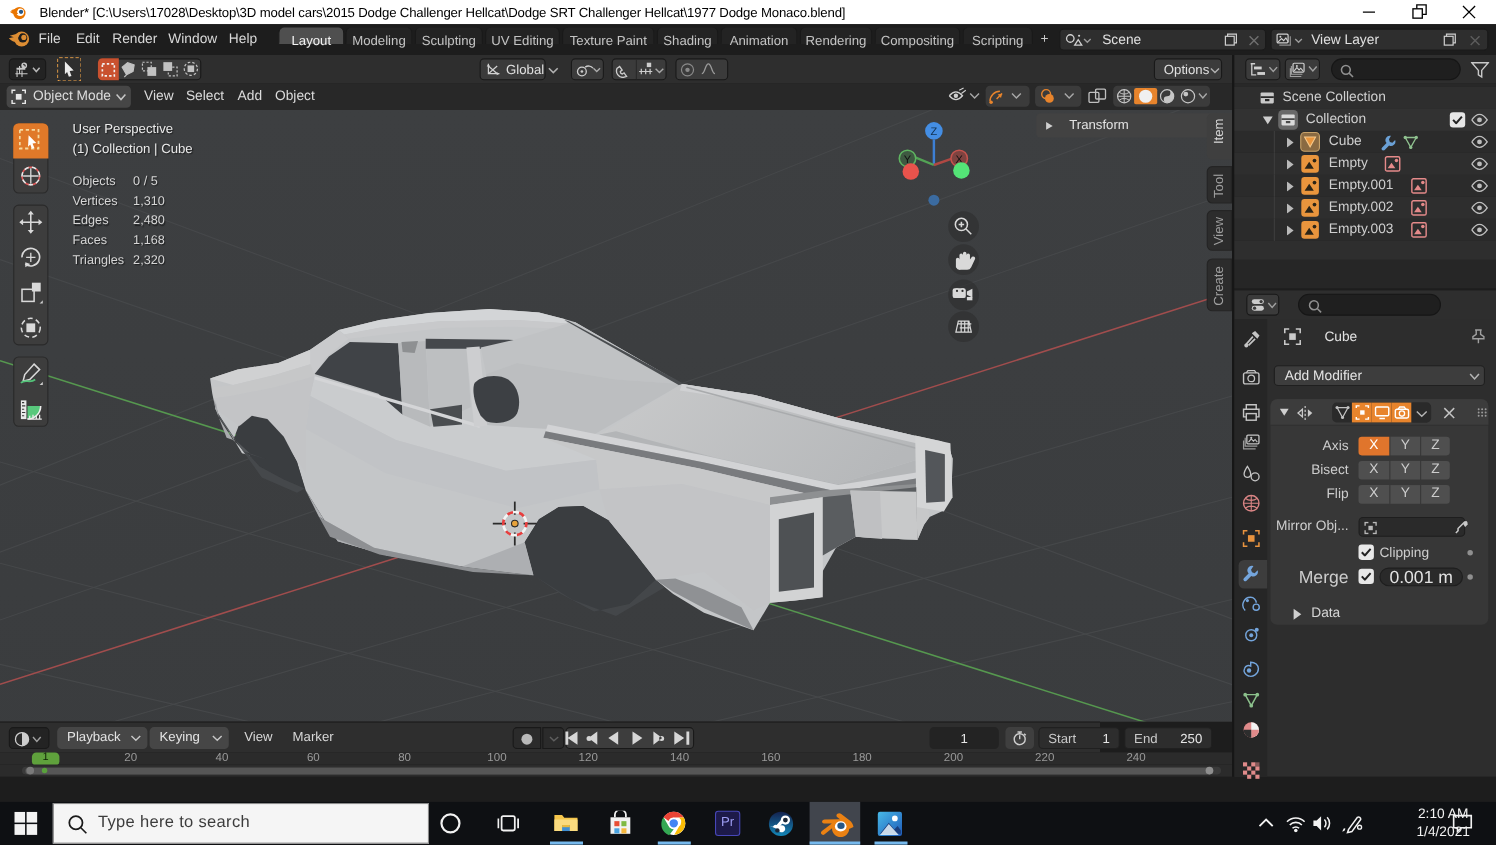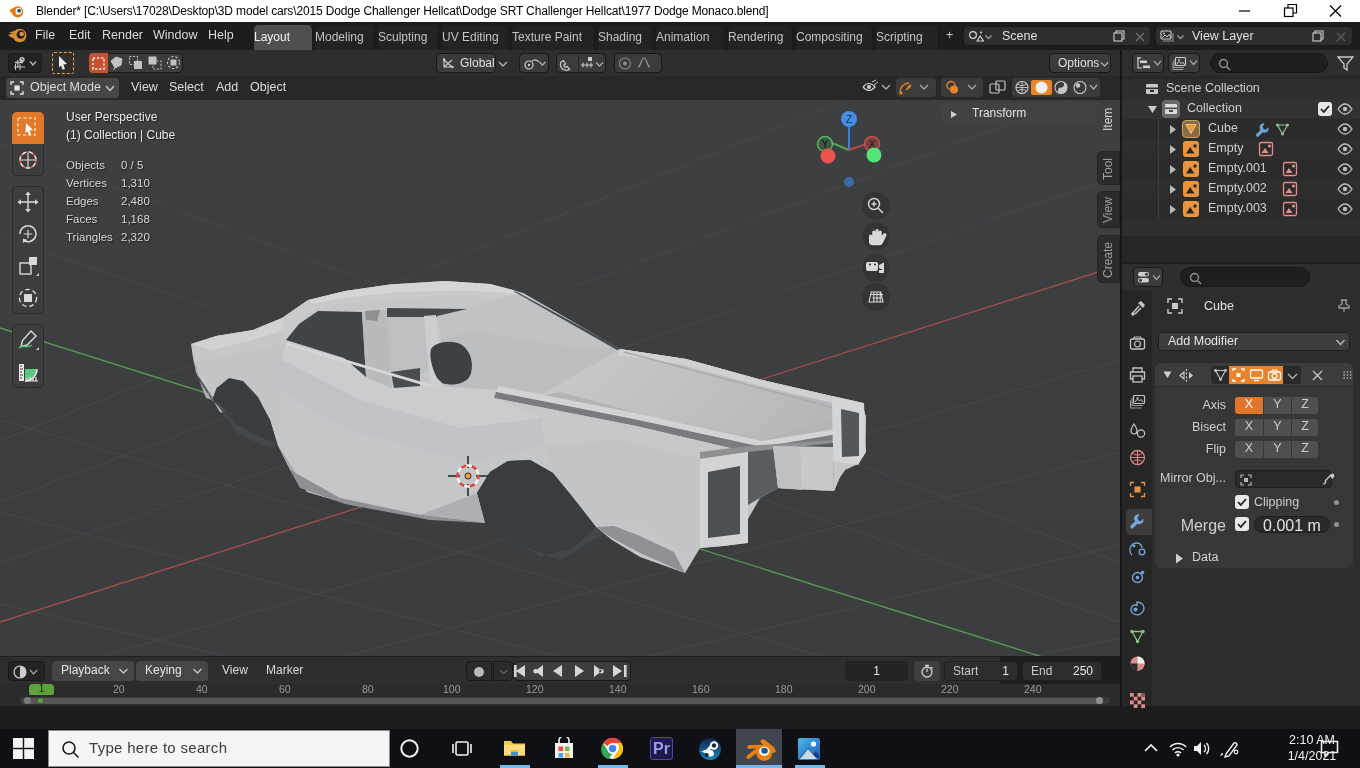--- a/index.html
+++ b/index.html
@@ -6,21 +6,21 @@
 html,body { width:1360px; height:768px; overflow:hidden; background:#000; }
 body { font-family:"Liberation Sans", sans-serif; }
 .abs { position:absolute; }
 #stage { position:relative; width:1360px; height:768px; background:#1d1d1d; }
 
 #titlebar { left:0; top:0; width:1360px; height:22px; background:#ffffff; color:#000; font-size:12.5px; }
 #titlebar .ttxt { position:absolute; left:36px; top:4px; white-space:nowrap; letter-spacing:-0.15px; font-size:12px; }
 
 #topbar { left:0; top:22px; width:1360px; height:28px; background:#1d1d1d; color:#d9d9d9; font-size:12.5px; }
 .menuitem { position:absolute; top:6px; }
-.wtab { position:absolute; top:3px; height:25px; border-radius:5px 5px 0 0; background:#232323; color:#c3c3c3; font-size:12px; text-align:left; line-height:24px; border-left:1px solid #191919; border-right:1px solid #191919;}
+.wtab { position:absolute; top:3px; height:15px; border-radius:5px 5px 0 0; background:#232323; color:#c3c3c3; font-size:12px; text-align:center; line-height:24px; border-left:1px solid #191919; border-right:1px solid #191919;}
 .wtab.active { background:#4f4f4f; color:#f2f2f2; }
 
 #toolrow { left:0; top:50px; width:1120px; height:26px; background:#2e2e2e; }
 #vphead { left:0; top:76px; width:1120px; height:24px; background:#282828; color:#dcdcdc; font-size:12.5px;}
 .btn { position:absolute; background:#464646; border-radius:4px; color:#e4e4e4; }
 
 #viewport { left:0; top:100px; width:1120px; height:556px; background:#3c3e40; overflow:hidden; }
 
 #outlhead { left:1122px; top:50px; width:238px; height:26px; background:#2e2e2e; }
 #outliner { left:1122px; top:76px; width:238px; height:186px; background:#282828; color:#cfcfcf; font-size:12.5px; }
@@ -1045,21 +1045,21 @@
       <rect x="5.5" y="16" width="4.6" height="4.6" fill="#4aa3e0"></rect>
         <rect x="11.9" y="16" width="4.6" height="4.6" fill="#f5b73d"></rect>
     </svg>
     <svg class="abs" style="left:601px;top:8px" width="23" height="23" viewBox="0 0 24 24">
       <circle cx="12" cy="12" r="11" fill="#fff"></circle>
       <path d="M12,1 a11,11 0 0 1 9.5,5.5 l-9.5,0 a5.5,5.5 0 0 0 -5,3.2 l-4.7,-3.4 a11,11 0 0 1 9.7,-5.3 z" fill="#ea4335"></path>
       <path d="M2.3,6.3 l4.8,8.3 a5.5,5.5 0 0 0 4.9,3 l-4.4,5.6 a11,11 0 0 1 -5.3,-16.9 z" fill="#34a853"></path>
       <path d="M21.5,6.5 a11,11 0 0 1 -9,16.4 l4.5,-7.8 a5.5,5.5 0 0 0 0,-8.6 z" fill="#fbbc05"></path>
       <circle cx="12" cy="12" r="4.6" fill="#4285f4" stroke="#fff" stroke-width="1.2"></circle>
     </svg>
-    <div class="abs" style="left:650px;top:8px;width:23px;height:23px;background:#1d1a49;border:1.5px solid #4747b8;border-radius:3px;color:#9c9cf0;font-size:16px;font-weight:bold;text-align:center"><span style="position:relative;top:2px">Pr</span></div>
+    <div class="abs" style="left:650px;top:8px;width:23px;height:23px;background:#1d1a49;border:1.5px solid #4747b8;border-radius:3px;color:#9c9cf0;font-size:12px;font-weight:normal;text-align:center"><span style="position:relative;top:2px">Pr</span></div>
     <svg class="abs" style="left:698px;top:8px" width="24" height="24" viewBox="0 0 24 24">
       <defs>
           <linearGradient id="steamg" x1="0" y1="0" x2="0" y2="1">
             <stop offset="0" stop-color="#14224f"></stop>
             <stop offset="1" stop-color="#1387b8"></stop>
           </linearGradient>
         </defs>
       <circle cx="12" cy="12" r="11" fill="url(#steamg)"></circle>
       <circle cx="16" cy="8.5" r="4.2" fill="#fff"></circle>
         <circle cx="16" cy="8.5" r="2.2" fill="#1b2838"></circle>

